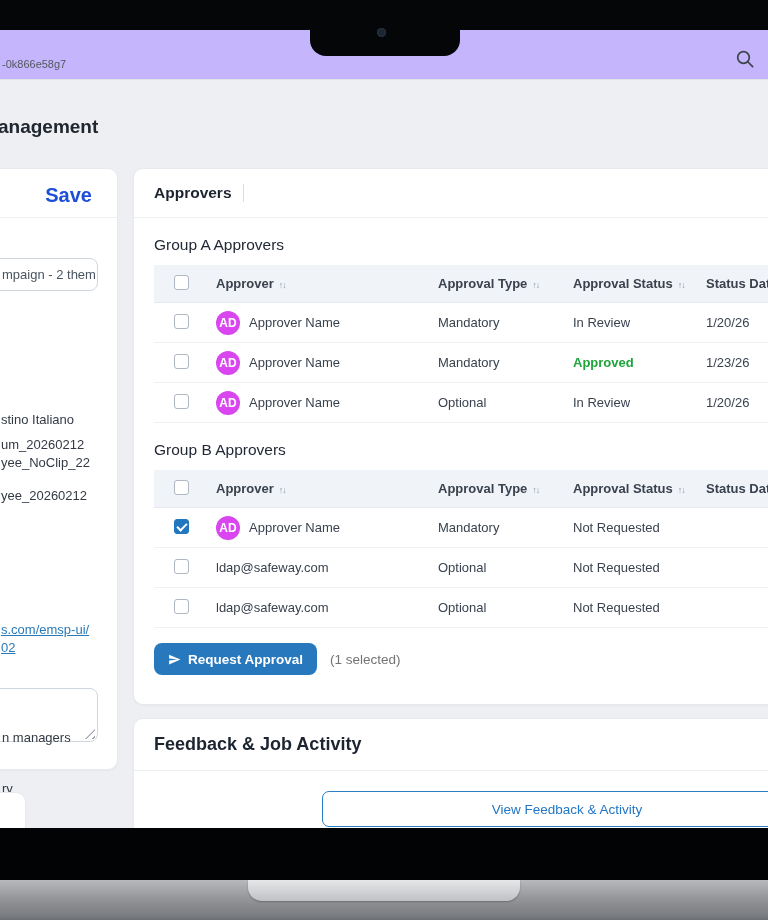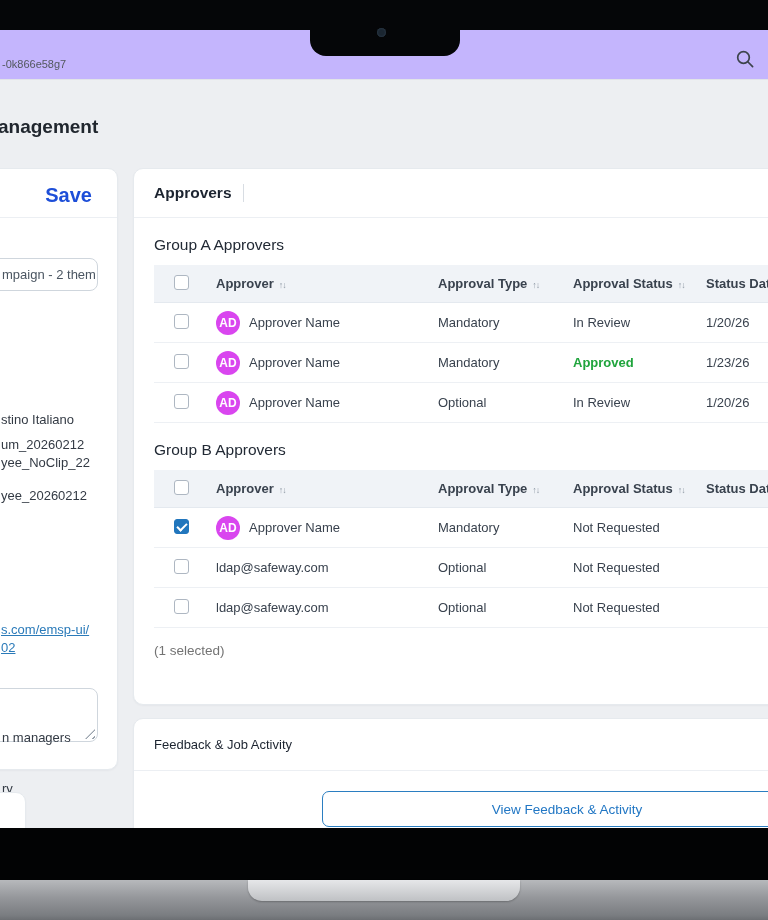--- a/index.html
+++ b/index.html
@@ -89,21 +89,21 @@
   .request-row { display:flex; align-items:center; gap:13px; margin-top:15px; }
   .request-btn { display:inline-flex; align-items:center; gap:7px; background:#2878bd; color:#fff;
                  border:none; border-radius:8px; padding:0 14px; height:32px;
                  font-family:inherit; font-size:13.5px; font-weight:600; cursor:pointer; }
   .selected-txt { font-size:13.5px; color:#737373; }
 
   
   .fb-card { left:133px; top:718px; width:700px; height:160px; }
   .fb-header { display:flex; align-items:center; height:52px; padding:0 20px;
                border-bottom:1px solid #eceff3; }
-  .fb-title { font-size:13px; font-weight:400; color:#1c2430; }
+  .fb-title { font-size:18px; font-weight:700; color:#1c2430; }
   .fb-body { padding:20px 20px 20px 188px; }
   .view-btn { width:100%; height:36px; background:#fff; border:1.5px solid #2b7ec1;
               border-radius:7px; color:#2277c4; font-family:inherit; font-size:13.5px;
               font-weight:500; cursor:pointer; }
 </style>
 </head>
 <body>
 
 <div class="header-bar">
   <span class="id-text">-0k866e58g7</span>
@@ -218,20 +218,26 @@
         <div class="cell c-name">
             <span>ldap@safeway.com</span>
           </div>
         <div class="cell">Optional</div>
         <div class="cell">Not Requested</div>
         <div class="cell"></div>
       </div>
     </div>
 
     <div class="request-row">
+      <button class="request-btn">
+        <svg width="13" height="13" viewBox="0 0 24 24" fill="#ffffff">
+            <path d="M2 21l21-9L2 3v7l15 2-15 2z"></path>
+          </svg>
+        <span>Request Approval</span>
+      </button>
       <span class="selected-txt">(1 selected)</span>
     </div>
 
   </div>
 </div>
 
 <div class="card fb-card">
   <div class="fb-header">
     <span class="fb-title">Feedback &amp; Job Activity</span>
   </div>

